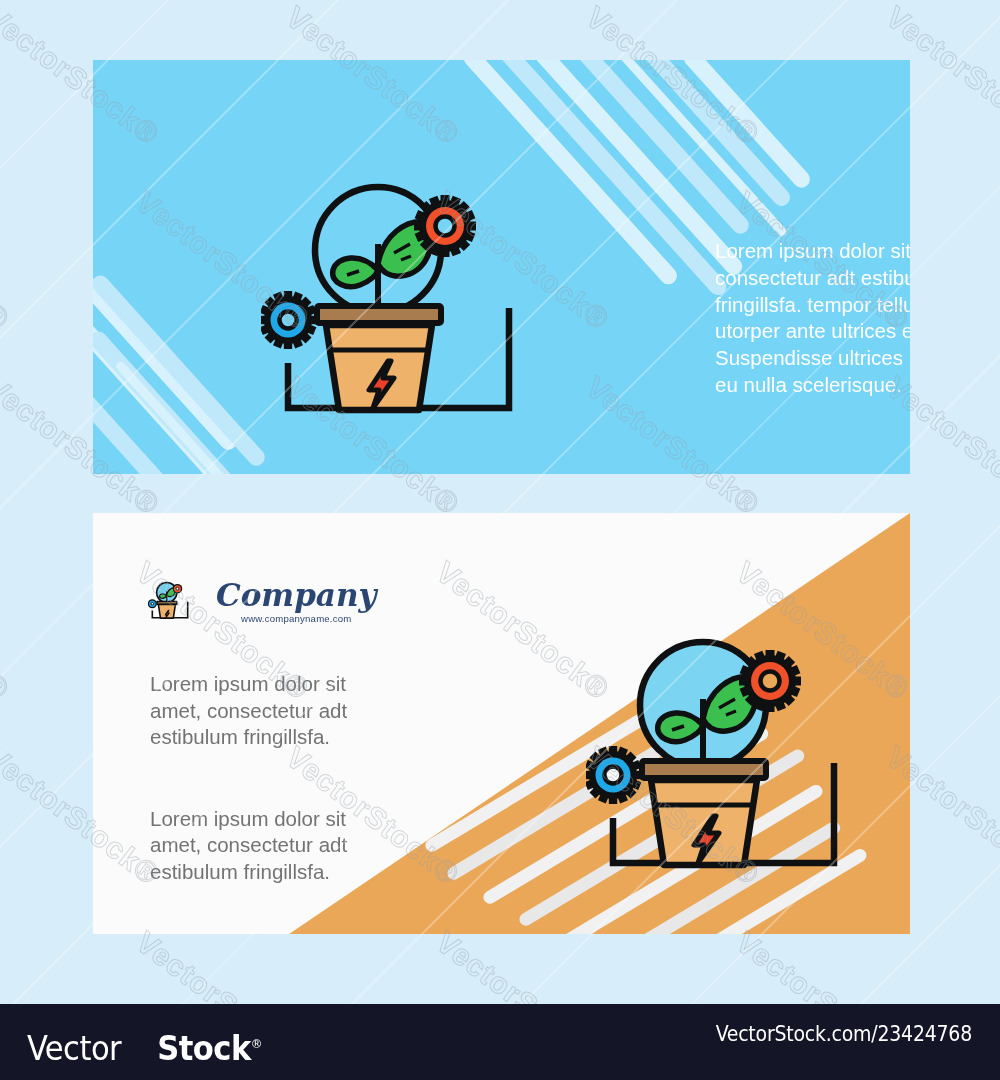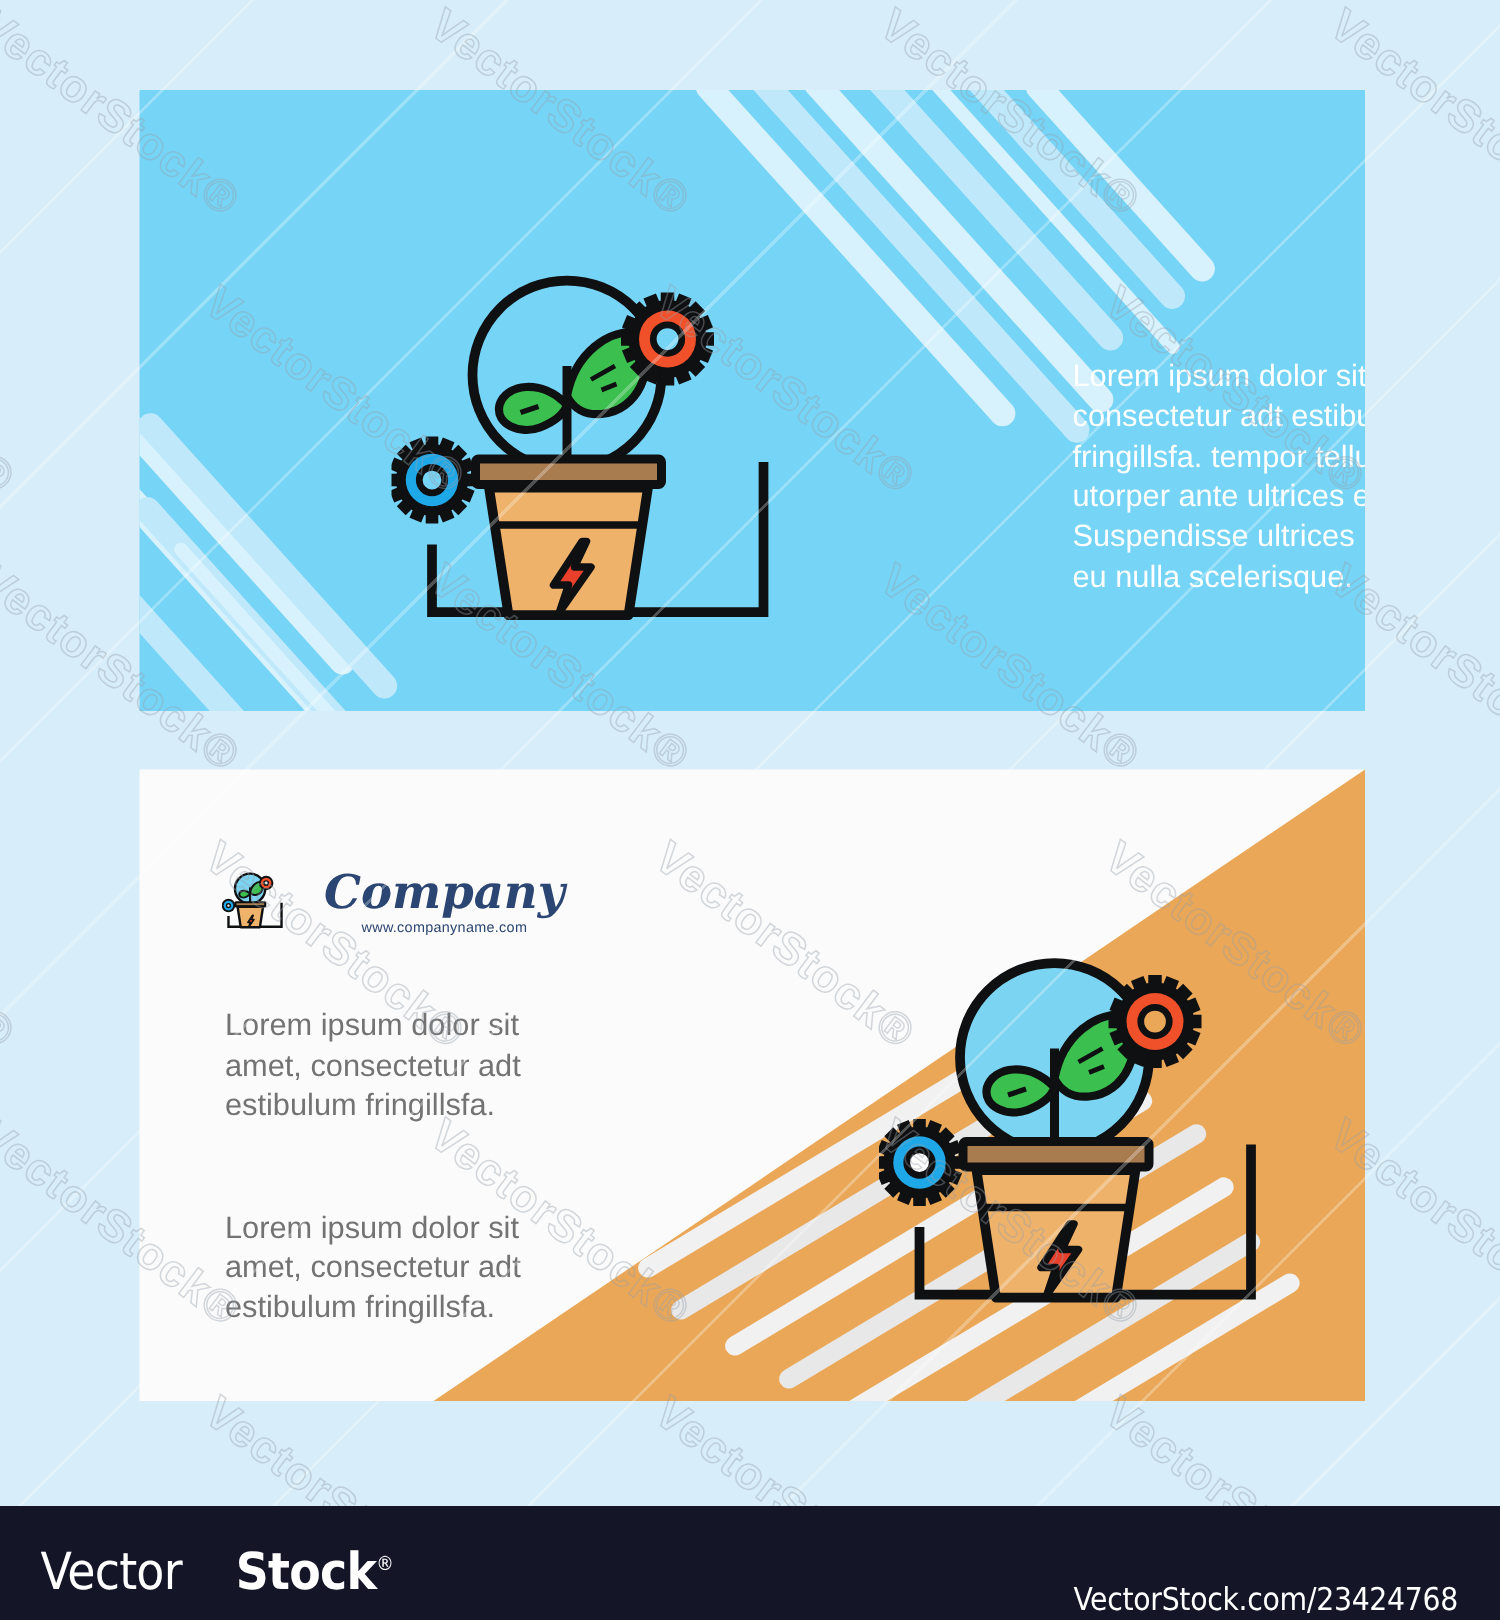--- a/index.html
+++ b/index.html
@@ -98,21 +98,21 @@
   }
   .vs-logo{
     position:absolute; left:27px; top:24px;
     font-size:34px; color:#ffffff; letter-spacing:-.5px;
     font-family:"DejaVu Sans Condensed","Liberation Sans", sans-serif;
   }
   .vs-logo .light{ font-weight:300; }
   .vs-logo .bold{ font-weight:700;margin-left:36px; }
   .vs-logo .reg{ font-size:13px; vertical-align:super; font-weight:400; }
   .vs-url{
-    position:absolute; right:28px; top:50px;
+    position:absolute; right:28px; top:18px;
     font-size:21px; color:#ffffff; letter-spacing:-.2px;
     font-family:"DejaVu Sans Condensed","Liberation Sans", sans-serif;
   }
 </style>
 </head>
 <body>
 
 <div class="banner-top">
 
   <div>

